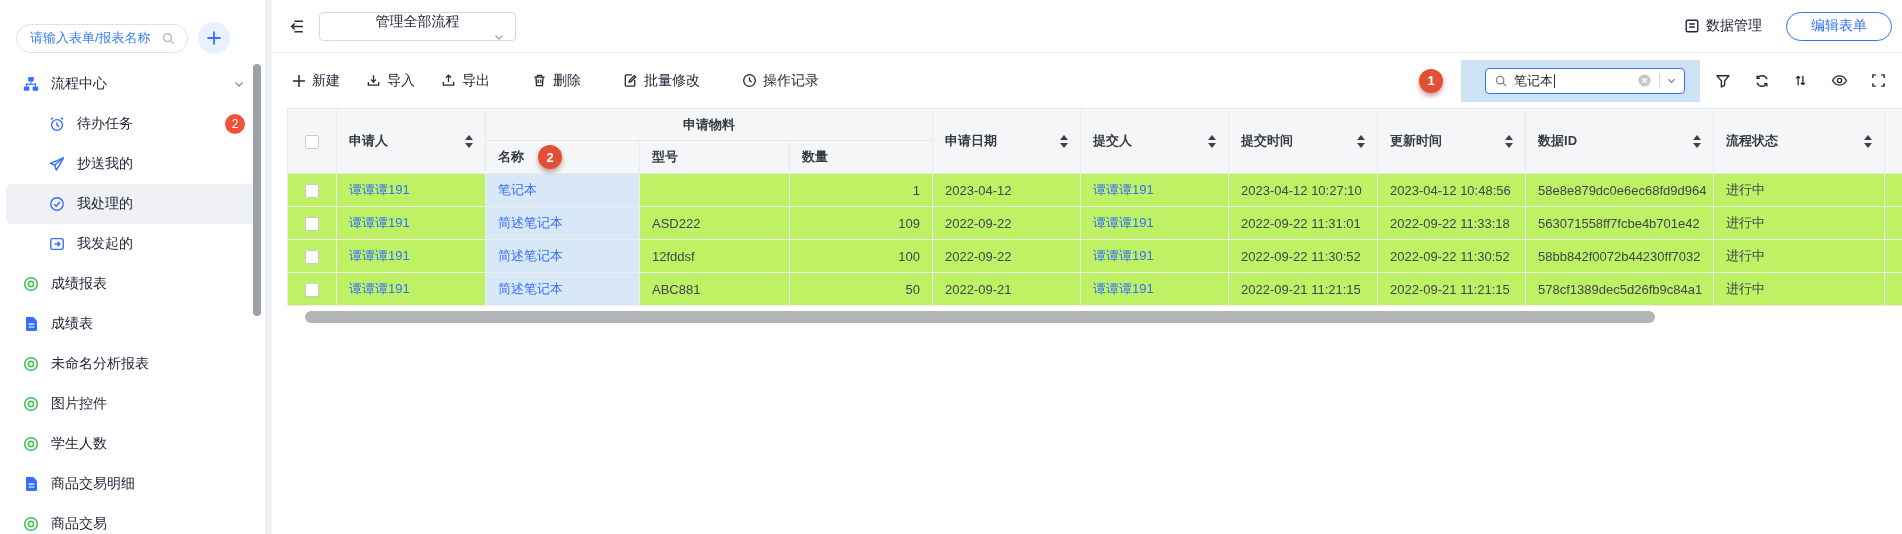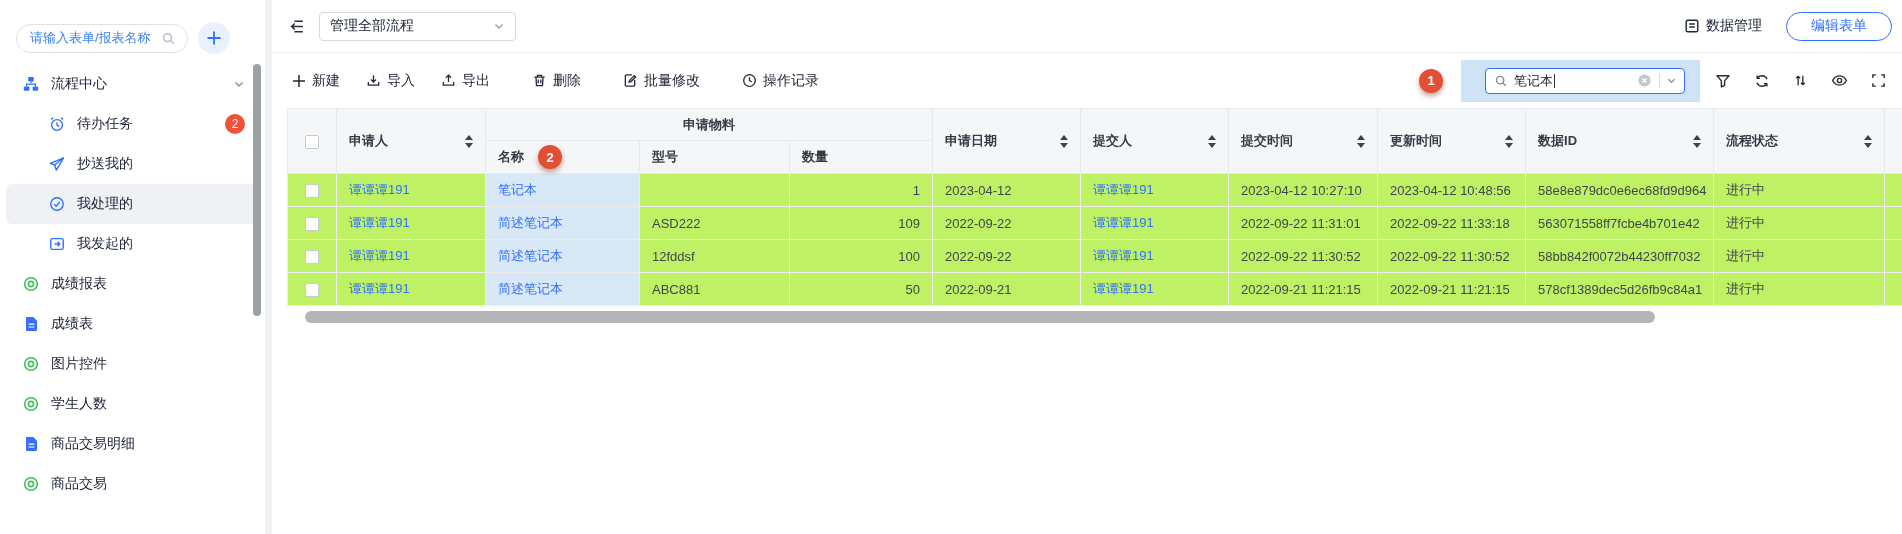--- a/index.html
+++ b/index.html
@@ -21,21 +21,21 @@
   .blue { color:#3370ff; } .green { color:#42c05c; }
   .nav-label { white-space:nowrap; }
   .side-badge { min-width:20px; height:20px; padding:0 5px; border-radius:10px; background:#f05138; color:#fff; font-size:12px; display:flex; align-items:center; justify-content:center; margin-left:auto; }
   .nav-chevron { margin-left:auto; color:#8a94a6; }
   .side-thumb { position:absolute; right:4px; top:64px; width:8px; height:252px; border-radius:4px; background:#9da1a8; }
 
   
   .main { position:absolute; left:272px; top:0; width:1630px; height:534px; background:#fff; overflow:hidden; }
   .topbar { height:53px; border-bottom:1px solid #ebedf0; display:flex; align-items:center; padding:0 10px 0 16px; }
   .collapse-btn { color:#2a2f3a; margin-right:14px; }
-  .flow-select { width:197px; height:29px; border:1px solid #d5d9e0; border-radius:4px; display:flex; align-items:center; padding:0 10px; font-size:14px; color:#20273a; background:#fff; }
+  .flow-select { width:197px; height:29px; border:1px solid #d5d9e0; border-radius:4px; display:flex; align-items:center; padding:0 10px; font-size:14px; color:#20273a; background:#fff;flex-direction:column; }
   .flow-select .cv { margin-left:auto; color:#9aa2b1; }
   .topbar-right { margin-left:auto; display:flex; align-items:center; gap:24px; }
   .data-manage { display:flex; align-items:center; gap:6px; color:#20273a; font-size:14px; }
   .edit-form-btn { min-width:106px; height:29px; padding:0 20px; border:1px solid #3370ff; color:#3370ff; border-radius:15px; display:flex; align-items:center; justify-content:center; font-size:14px; background:#fff; }
 
   
   .toolbar { height:55px; display:flex; align-items:center; padding:0 16px 0 20px; }
   .tb-action { display:flex; align-items:center; gap:6px; font-size:14px; color:#23293a; margin-right:26px; white-space:nowrap; }
   .tb-action.gap { margin-left:16px; }
   .toolbar-right { margin-left:auto; display:flex; align-items:center; }
@@ -166,20 +166,29 @@
     <div class="nav-item">
       <span class="nav-ico blue">
         <svg width="15" height="16" viewBox="0 0 15 16">
             <path d="M2 2.2C2 1.5 2.5 1 3.2 1h6.1L13 4.7v9.1c0 .7-.5 1.2-1.2 1.2H3.2c-.7 0-1.2-.5-1.2-1.2V2.2z" fill="#3370ff"></path>
             <path d="M4.6 8.2h5.8M4.6 11h5.8" stroke="#fff" stroke-width="1.2"></path>
           </svg>
       </span>
       <span class="nav-label">成绩表</span>
     </div>
 
+    <div class="nav-item">
+      <span class="nav-ico green">
+        <svg width="16" height="16" viewBox="0 0 16 16" fill="none" stroke="currentColor" stroke-width="1.6">
+            <circle cx="8" cy="8" r="6.3"></circle>
+            <circle cx="8" cy="8" r="2.6"></circle>
+          </svg>
+      </span>
+      <span class="nav-label">未命名分析报表</span>
+    </div>
 
     <div class="nav-item">
       <span class="nav-ico green">
         <svg width="16" height="16" viewBox="0 0 16 16" fill="none" stroke="currentColor" stroke-width="1.6">
             <circle cx="8" cy="8" r="6.3"></circle>
             <circle cx="8" cy="8" r="2.6"></circle>
           </svg>
       </span>
       <span class="nav-label">图片控件</span>
     </div>

